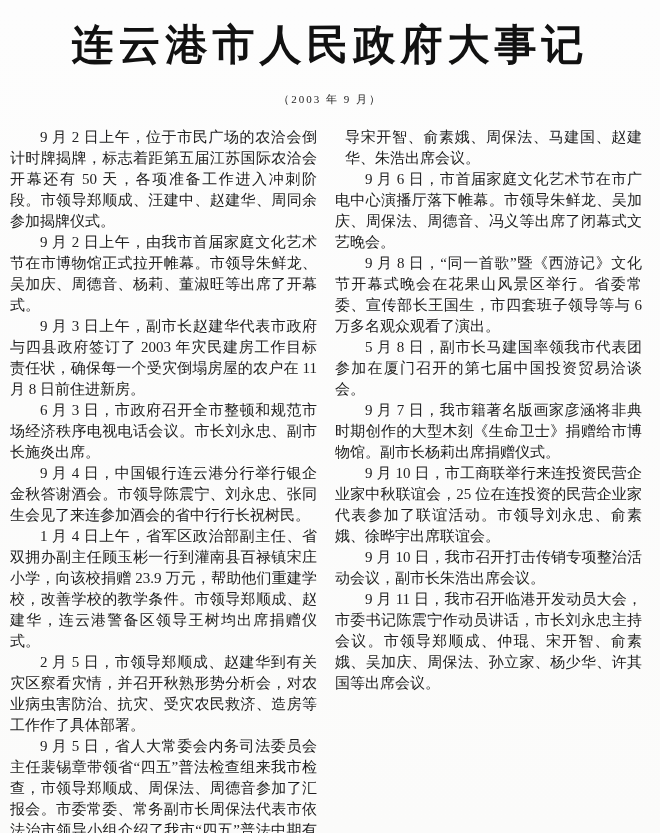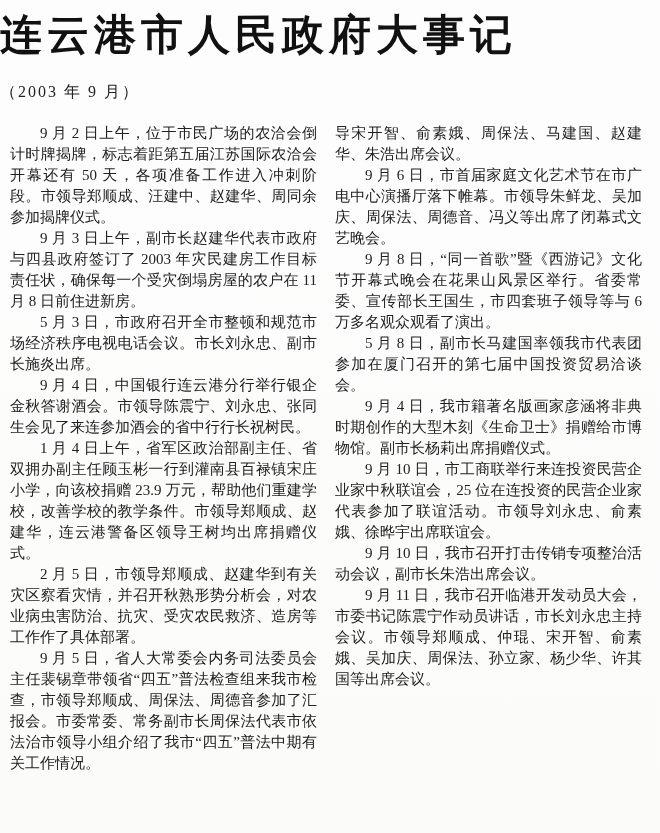--- a/index.html
+++ b/index.html
@@ -12,33 +12,34 @@
     width: 660px;
     height: 833px;
     margin: 0 auto;
     background: linear-gradient(180deg, #fdfdfd 0%, #fbfbfa 100%);
     overflow: hidden;
     font-family: "Liberation Serif", "DejaVu Serif", serif;
     color: #1c1c1c;
     box-sizing: border-box;
   }
   .doc-header {
-    padding-top: 10px;
+    text-align: center;
+    padding-top: 20px;
   }
   .doc-title {
     font-size: 42px;
     font-weight: bold;
     letter-spacing: 5px;
     line-height: 1.2;
     color: #111;
     margin: 0;
   }
   .doc-subtitle {
     margin-top: 22px;
-    font-size: 16px;
+    font-size: 11px;
     letter-spacing: 2px;
     color: #222;
   }
   .columns {
     display: flex;
     gap: 18px;
     padding: 20px 10px 0 10px;
     box-sizing: border-box;
   }
   .column {
@@ -50,51 +51,53 @@
     font-size: 15px;
     line-height: 21px;
     text-align: justify;
     text-justify: inter-ideograph;
     text-indent: 2em;
     word-break: break-all;
     color: #212121;
   }
   .column p.cont {
     text-indent: 0;
+    margin-left: 10px;
   }
 </style>
 </head>
 <body>
 
 <div class="page">
 
   <div class="doc-header">
     <h1 class="doc-title">连云港市人民政府大事记</h1>
     <div class="doc-subtitle">（2003 年 9 月）</div>
   </div>
 
   <div class="columns">
 
     <div class="column">
       <p>9 月 2 日上午，位于市民广场的农洽会倒计时牌揭牌，标志着距第五届江苏国际农洽会开幕还有 50 天，各项准备工作进入冲刺阶段。市领导郑顺成、汪建中、赵建华、周同余参加揭牌仪式。</p>
+      <p>9 月 2 日上午，由我市首届家庭文化艺术节在市博物馆正式拉开帷幕。市领导朱鲜龙、吴加庆、周德音、杨莉、董淑旺等出席了开幕式。</p>
       <p>9 月 3 日上午，副市长赵建华代表市政府与四县政府签订了 2003 年灾民建房工作目标责任状，确保每一个受灾倒塌房屋的农户在 11 月 8 日前住进新房。</p>
-      <p>5 月 3 日，市政府召开全市整顿和规范市场经济秩序电视电话会议。市长刘永忠、副市长施炎出席。</p>
+      <p>6 月 3 日，市政府召开全市整顿和规范市场经济秩序电视电话会议。市长刘永忠、副市长施炎出席。</p>
       <p>9 月 4 日，中国银行连云港分行举行银企金秋答谢酒会。市领导陈震宁、刘永忠、张同生会见了来连参加酒会的省中行行长祝树民。</p>
       <p>1 月 4 日上午，省军区政治部副主任、省双拥办副主任顾玉彬一行到灌南县百禄镇宋庄小学，向该校捐赠 23.9 万元，帮助他们重建学校，改善学校的教学条件。市领导郑顺成、赵建华，连云港警备区领导王树均出席捐赠仪式。</p>
       <p>2 月 5 日，市领导郑顺成、赵建华到有关灾区察看灾情，并召开秋熟形势分析会，对农业病虫害防治、抗灾、受灾农民救济、造房等工作作了具体部署。</p>
       <p>9 月 5 日，省人大常委会内务司法委员会主任裴锡章带领省“四五”普法检查组来我市检查，市领导郑顺成、周保法、周德音参加了汇报会。市委常委、常务副市长周保法代表市依法治市领导小组介绍了我市“四五”普法中期有关工作情况。</p>
 
     </div>
 
     <div class="column">
       <p class="cont">导宋开智、俞素娥、周保法、马建国、赵建华、朱浩出席会议。</p>
       <p>9 月 6 日，市首届家庭文化艺术节在市广电中心演播厅落下帷幕。市领导朱鲜龙、吴加庆、周保法、周德音、冯义等出席了闭幕式文艺晚会。</p>
       <p>9 月 8 日，“同一首歌”暨《西游记》文化节开幕式晚会在花果山风景区举行。省委常委、宣传部长王国生，市四套班子领导等与 6 万多名观众观看了演出。</p>
       <p>5 月 8 日，副市长马建国率领我市代表团参加在厦门召开的第七届中国投资贸易洽谈会。</p>
-      <p>9 月 4 日，我市籍著名版画家彦涵将非典时期创作的大型木刻《生命卫士》捐赠给市博物馆。副市长杨莉出席捐赠仪式。</p>
+      <p>9 月 7 日，我市籍著名版画家彦涵将非典时期创作的大型木刻《生命卫士》捐赠给市博物馆。副市长杨莉出席捐赠仪式。</p>
       <p>9 月 10 日，市工商联举行来连投资民营企业家中秋联谊会，25 位在连投资的民营企业家代表参加了联谊活动。市领导刘永忠、俞素娥、徐晔宇出席联谊会。</p>
       <p>9 月 10 日，我市召开打击传销专项整治活动会议，副市长朱浩出席会议。</p>
       <p>9 月 11 日，我市召开临港开发动员大会，市委书记陈震宁作动员讲话，市长刘永忠主持会议。市领导郑顺成、仲琨、宋开智、俞素娥、吴加庆、周保法、孙立家、杨少华、许其国等出席会议。</p>
 
     </div>
 
   </div>
 
 </div>
 

